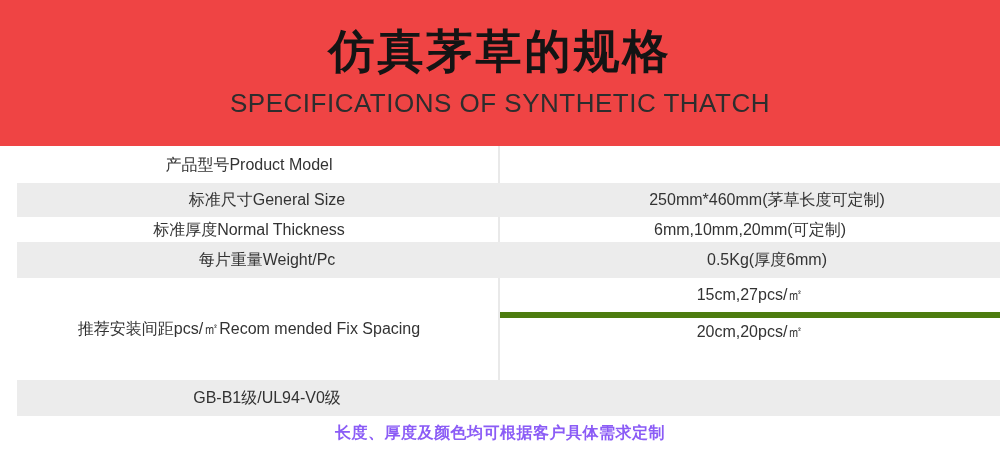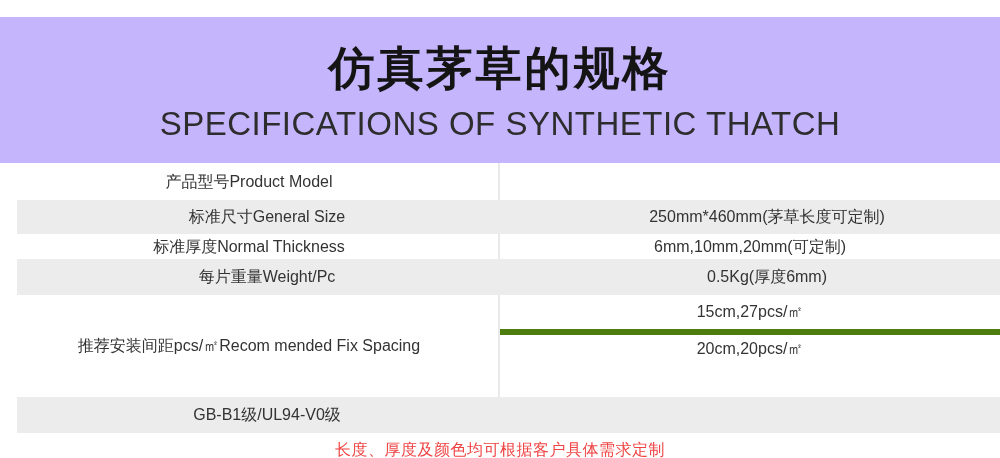--- a/index.html
+++ b/index.html
@@ -11,35 +11,34 @@
   .page {
     width: 1000px;
     height: 458px;
     background: #ffffff;
     overflow: hidden;
     position: relative;
   }
   
   .header {
     height: 146px;
-    background: #c4b5fd;
+    background: #ef4444;
     text-align: center;
-    margin-top: 17px;
   }
   .title {
     font-size: 46px;
     font-weight: 700;
     color: #141414;
     letter-spacing: 3px;
     padding-top: 26px;
     line-height: 1.1;
     font-family: "DejaVu Sans", "Liberation Sans", sans-serif;
   }
   .subtitle {
-    font-size: 33px;
+    font-size: 26px;
     font-weight: 400;
     color: #2d2d2d;
     letter-spacing: 0.5px;
     margin-top: 11px;
   }
   
   .spec-table { width: 100%; }
   .row { display: flex; width: 100%; }
   .row.shaded { background: #ececec; margin-left: 17px; }
   .row .cell {
@@ -71,22 +70,22 @@
     color: #333333;
   }
   .sublist .subrow + .subrow { border-top: 6px solid #4d7c0f; }
   
   .footer-note {
     height: 34px;
     display: flex;
     align-items: center;
     justify-content: center;
     font-size: 16px;
-    font-weight: 400;
-    color: #ef4444;
+    font-weight: 700;
+    color: #8b5cf6;
     letter-spacing: 0.5px;
   }
 </style>
 </head>
 <body>
 
 <div class="page">
 
   <div class="header">
     <div class="title">仿真茅草的规格</div>

